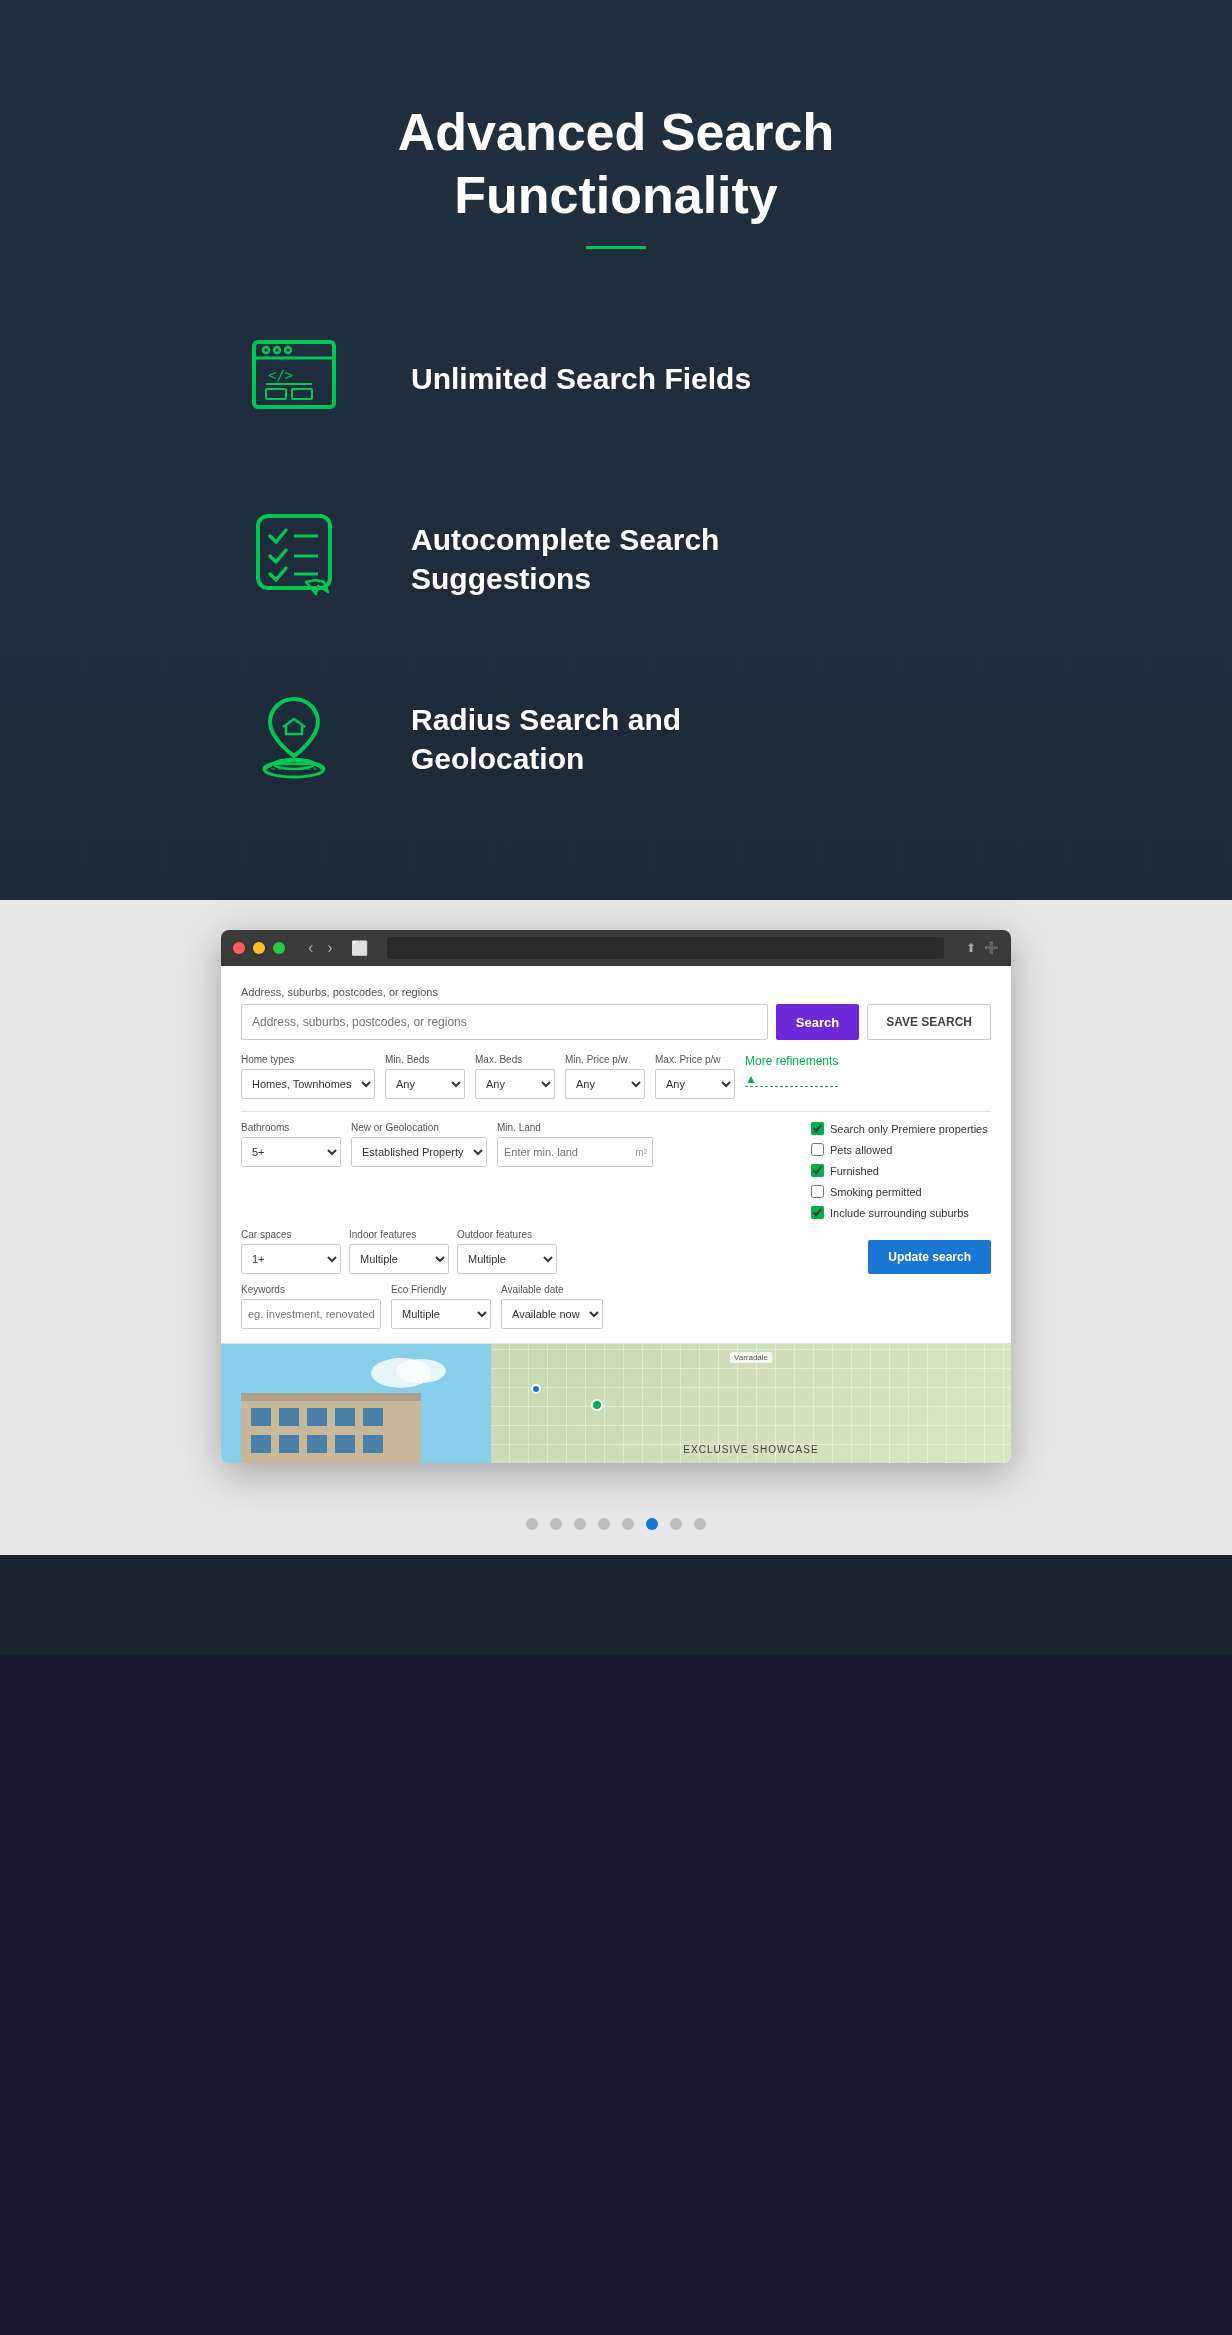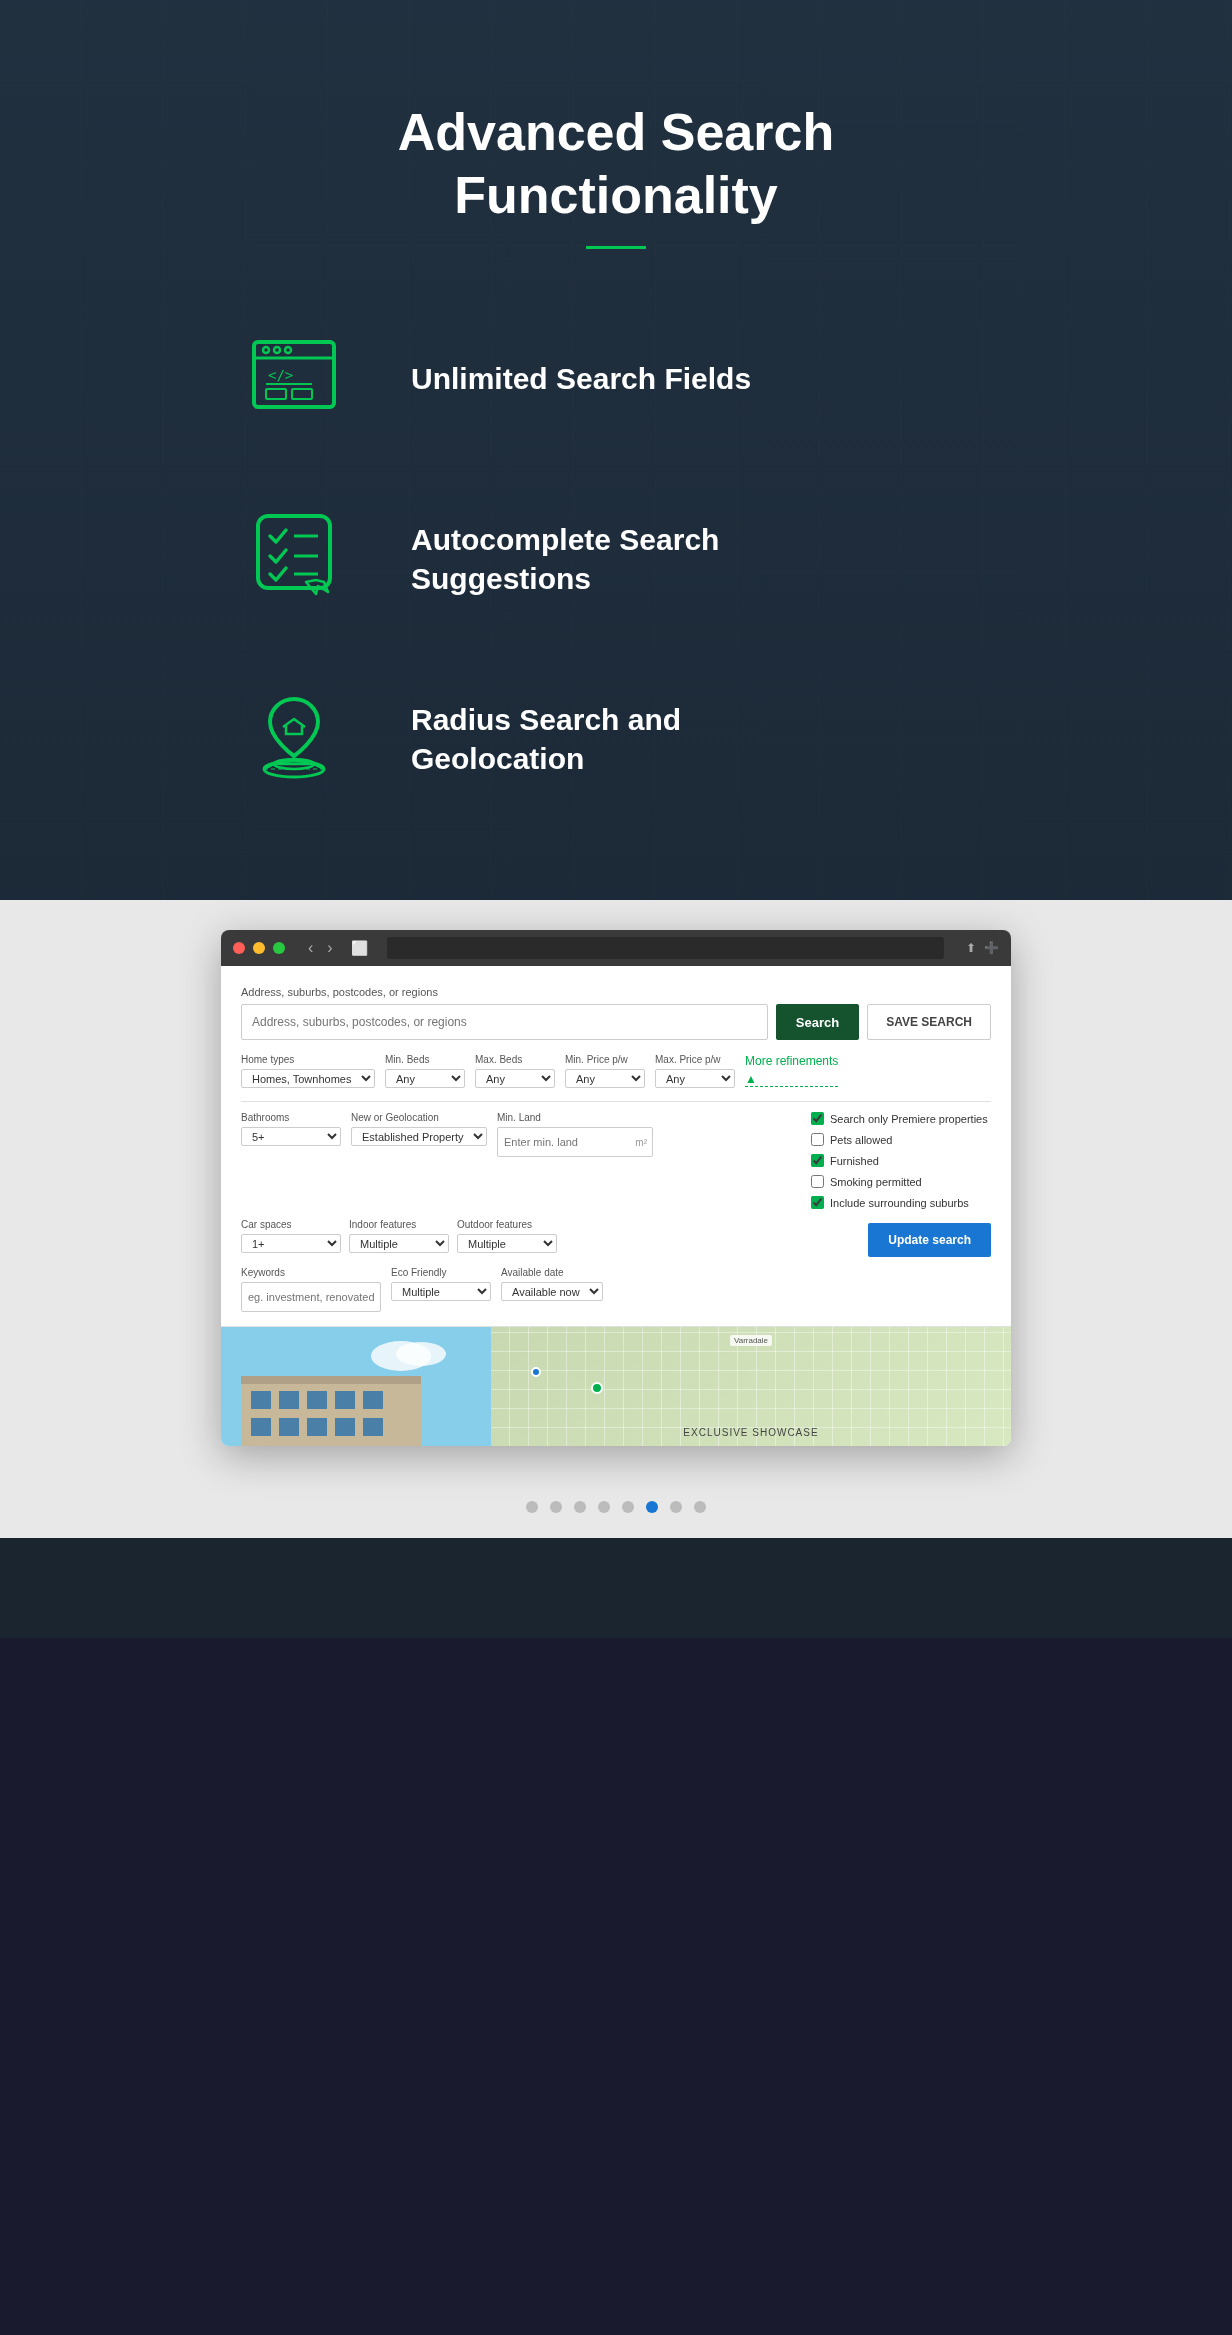--- a/index.html
+++ b/index.html
@@ -192,21 +192,21 @@
       flex: 1;
       height: 36px;
       border: 1px solid #ccc;
       border-radius: 2px;
       padding: 0 10px;
       font-size: 12px;
       color: #999;
     }
 
     .btn-search {
-      background: #14532d;
+      background: #6d28d9;
       color: #fff;
       border: none;
       padding: 0 20px;
       height: 36px;
       border-radius: 2px;
       font-size: 13px;
       font-weight: 600;
       cursor: pointer;
       text-align: center;
     }
@@ -236,21 +236,21 @@
       flex-direction: column;
       gap: 4px;
     }
 
     .filter-label {
       font-size: 10px;
       color: #555;
     }
 
     .filter-select {
-      height: 19px;
+      height: 30px;
       border: 1px solid #ccc;
       border-radius: 2px;
       padding: 0 6px;
       font-size: 11px;
       color: #333;
       background: #fff;
       min-width: 80px;
     }
 
     .filter-select-wide {

